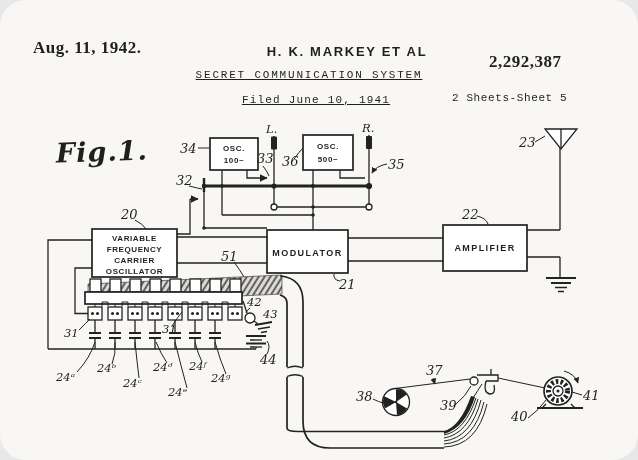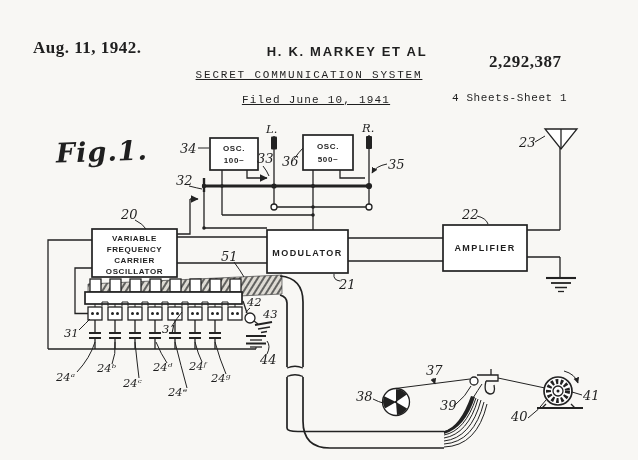--- a/index.html
+++ b/index.html
@@ -1,17 +1,17 @@
 <!DOCTYPE html>
 <html><head>
 <meta charset="utf-8">
 <style>
   html,body{margin:0;padding:0;background:#e8e8e8;}
   .page{position:relative;width:638px;height:460px;background:#f8f7f4;overflow:hidden;
-        font-family:"Liberation Serif",serif;color:#1f1f1f;}
+        font-family:"Liberation Serif",serif;color:#1f1f1f;border-radius:26px;}
   .abs{position:absolute;white-space:nowrap;}
   .hdr-date{left:33px;top:38px;font:bold 17px "Liberation Serif",serif;letter-spacing:.5px;}
   .hdr-inv{left:307px;top:44px;transform:translateX(-50%);font:bold 13px "Liberation Sans",sans-serif;letter-spacing:1.7px;margin-left:40px;}
   .hdr-num{left:489px;top:52px;font:bold 17px "Liberation Serif",serif;letter-spacing:.5px;}
   .hdr-title{left:309px;top:69px;transform:translateX(-50%);font:11px "Liberation Mono",monospace;letter-spacing:1.8px;text-decoration:underline;}
   .hdr-filed{left:316px;top:94px;transform:translateX(-50%);font:11px "Liberation Mono",monospace;letter-spacing:1.2px;text-decoration:underline;}
   .hdr-sheet{left:452px;top:92px;font:11px "Liberation Mono",monospace;letter-spacing:.6px;}
   .figlbl{left:56px;top:136px;font:italic bold 27px "DejaVu Serif",serif;transform:rotate(-2deg);letter-spacing:1px;}
   svg{position:absolute;left:0;top:0;}
   .w{stroke:#222;stroke-width:1.3;fill:none;}
@@ -29,21 +29,21 @@
 </head>
 <body>
 
 <div class="page">
 
   <div class="abs hdr-date">Aug. 11, 1942.</div>
   <div class="abs hdr-inv">H. K. MARKEY ET AL</div>
   <div class="abs hdr-num">2,292,387</div>
   <div class="abs hdr-title">SECRET COMMUNICATION SYSTEM</div>
   <div class="abs hdr-filed">Filed June 10, 1941</div>
-  <div class="abs hdr-sheet">4 Sheets-Sheet 1</div>
+  <div class="abs hdr-sheet">2 Sheets-Sheet 5</div>
   <div class="abs figlbl">Fig.1.</div>
 
   <svg width="638" height="460" viewBox="0 0 638 460">
     <defs>
       <marker id="arw" markerWidth="7" markerHeight="7" refX="5.5" refY="3" orient="auto">
         <path d="M0,0 L6,3 L0,6 Z" fill="#222"></path>
       </marker>
       <pattern id="hatch" width="5" height="5" patternUnits="userSpaceOnUse" patternTransform="rotate(32)">
         <rect width="5" height="5" fill="#dedbd4"></rect>
         <line x1="1" y1="0" x2="1" y2="5" stroke="#3a3a3a" stroke-width="1.5"></line>

